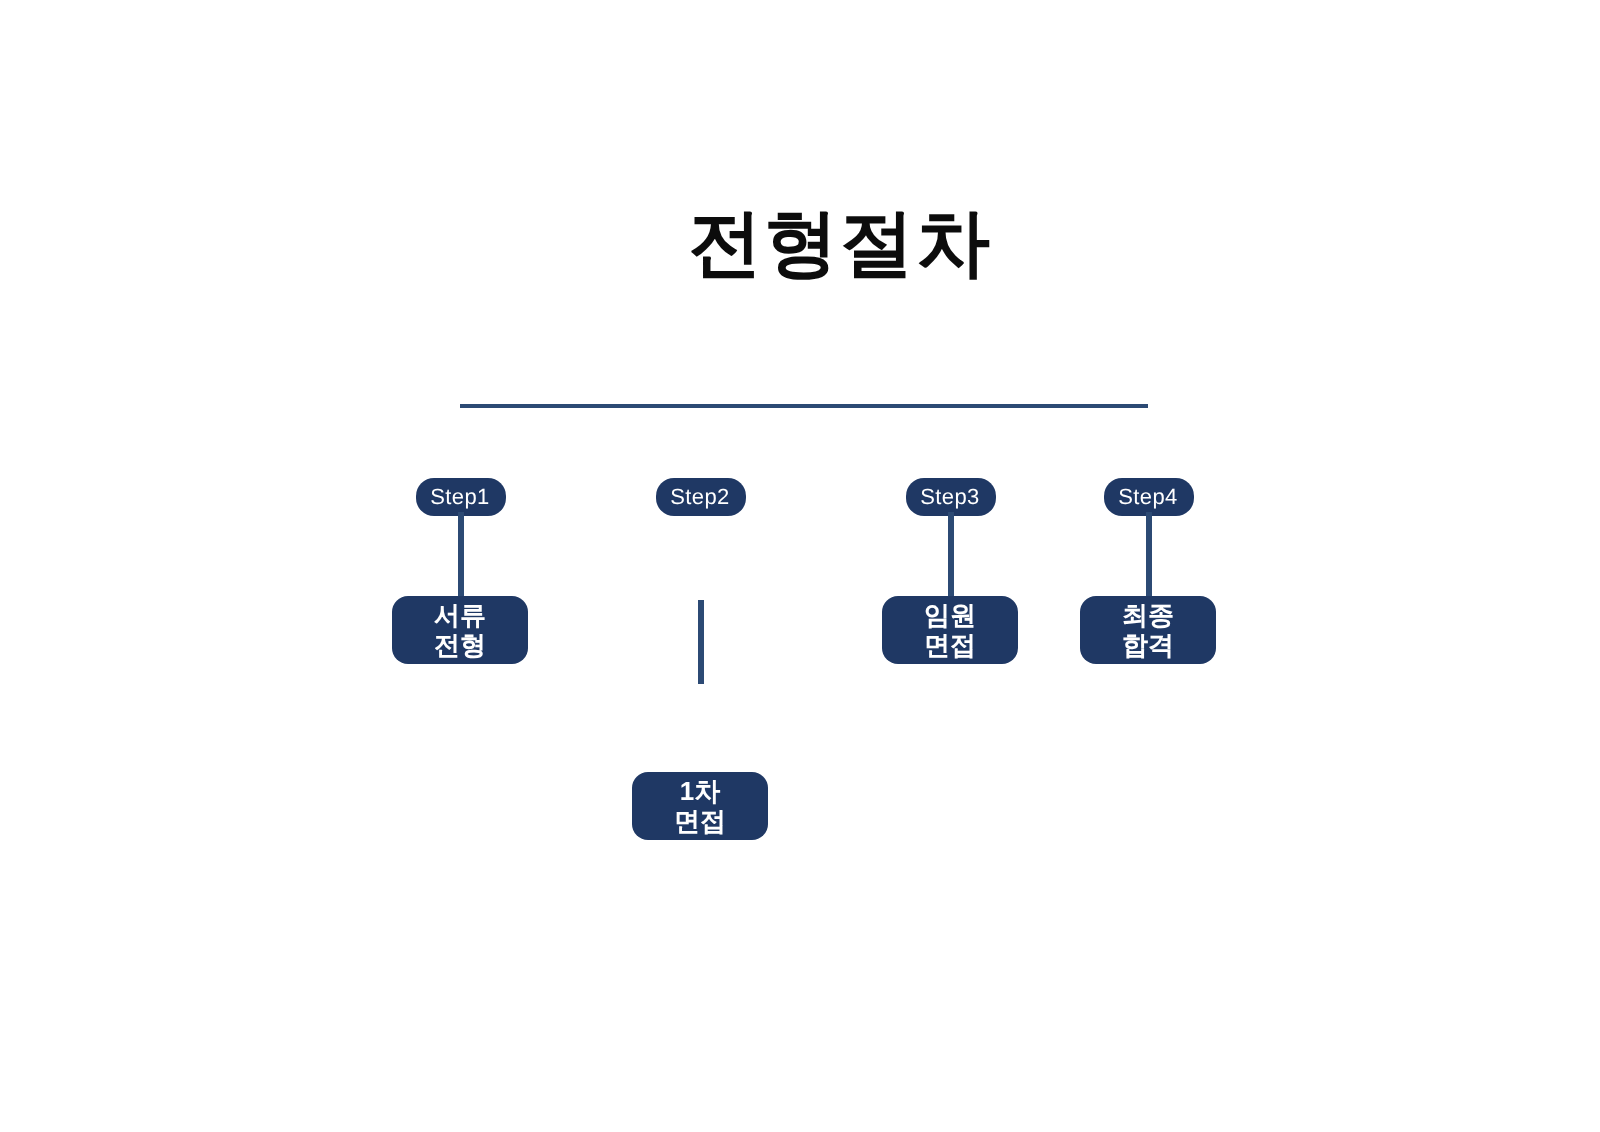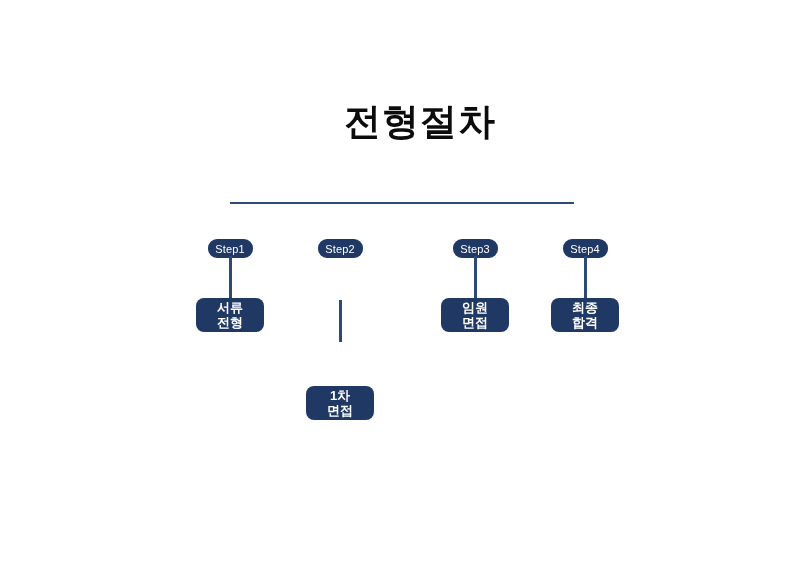--- a/index.html
+++ b/index.html
@@ -41,23 +41,23 @@
     position: absolute;
     top: 194px;
     width: 70px;
     display: flex;
     flex-direction: column;
     align-items: center;
     z-index: 2;
     margin-top: 45px;
   }
   .step-1 { left: 195px; }
-  .step-2 { left: 305px; gap: 44px; }
+  .step-2 { left: 315px; gap: 44px; }
   .step-3 { left: 440px; }
-  .step-4 { left: 550px; }
+  .step-4 { left: 539px; }
   .badge {
     height: 19px;
     min-width: 45px;
     padding: 0 7px;
     box-sizing: border-box;
     border-radius: 9px;
     background: #1f3864;
     color: #ffffff;
     font-size: 11px;
     font-weight: 500;

